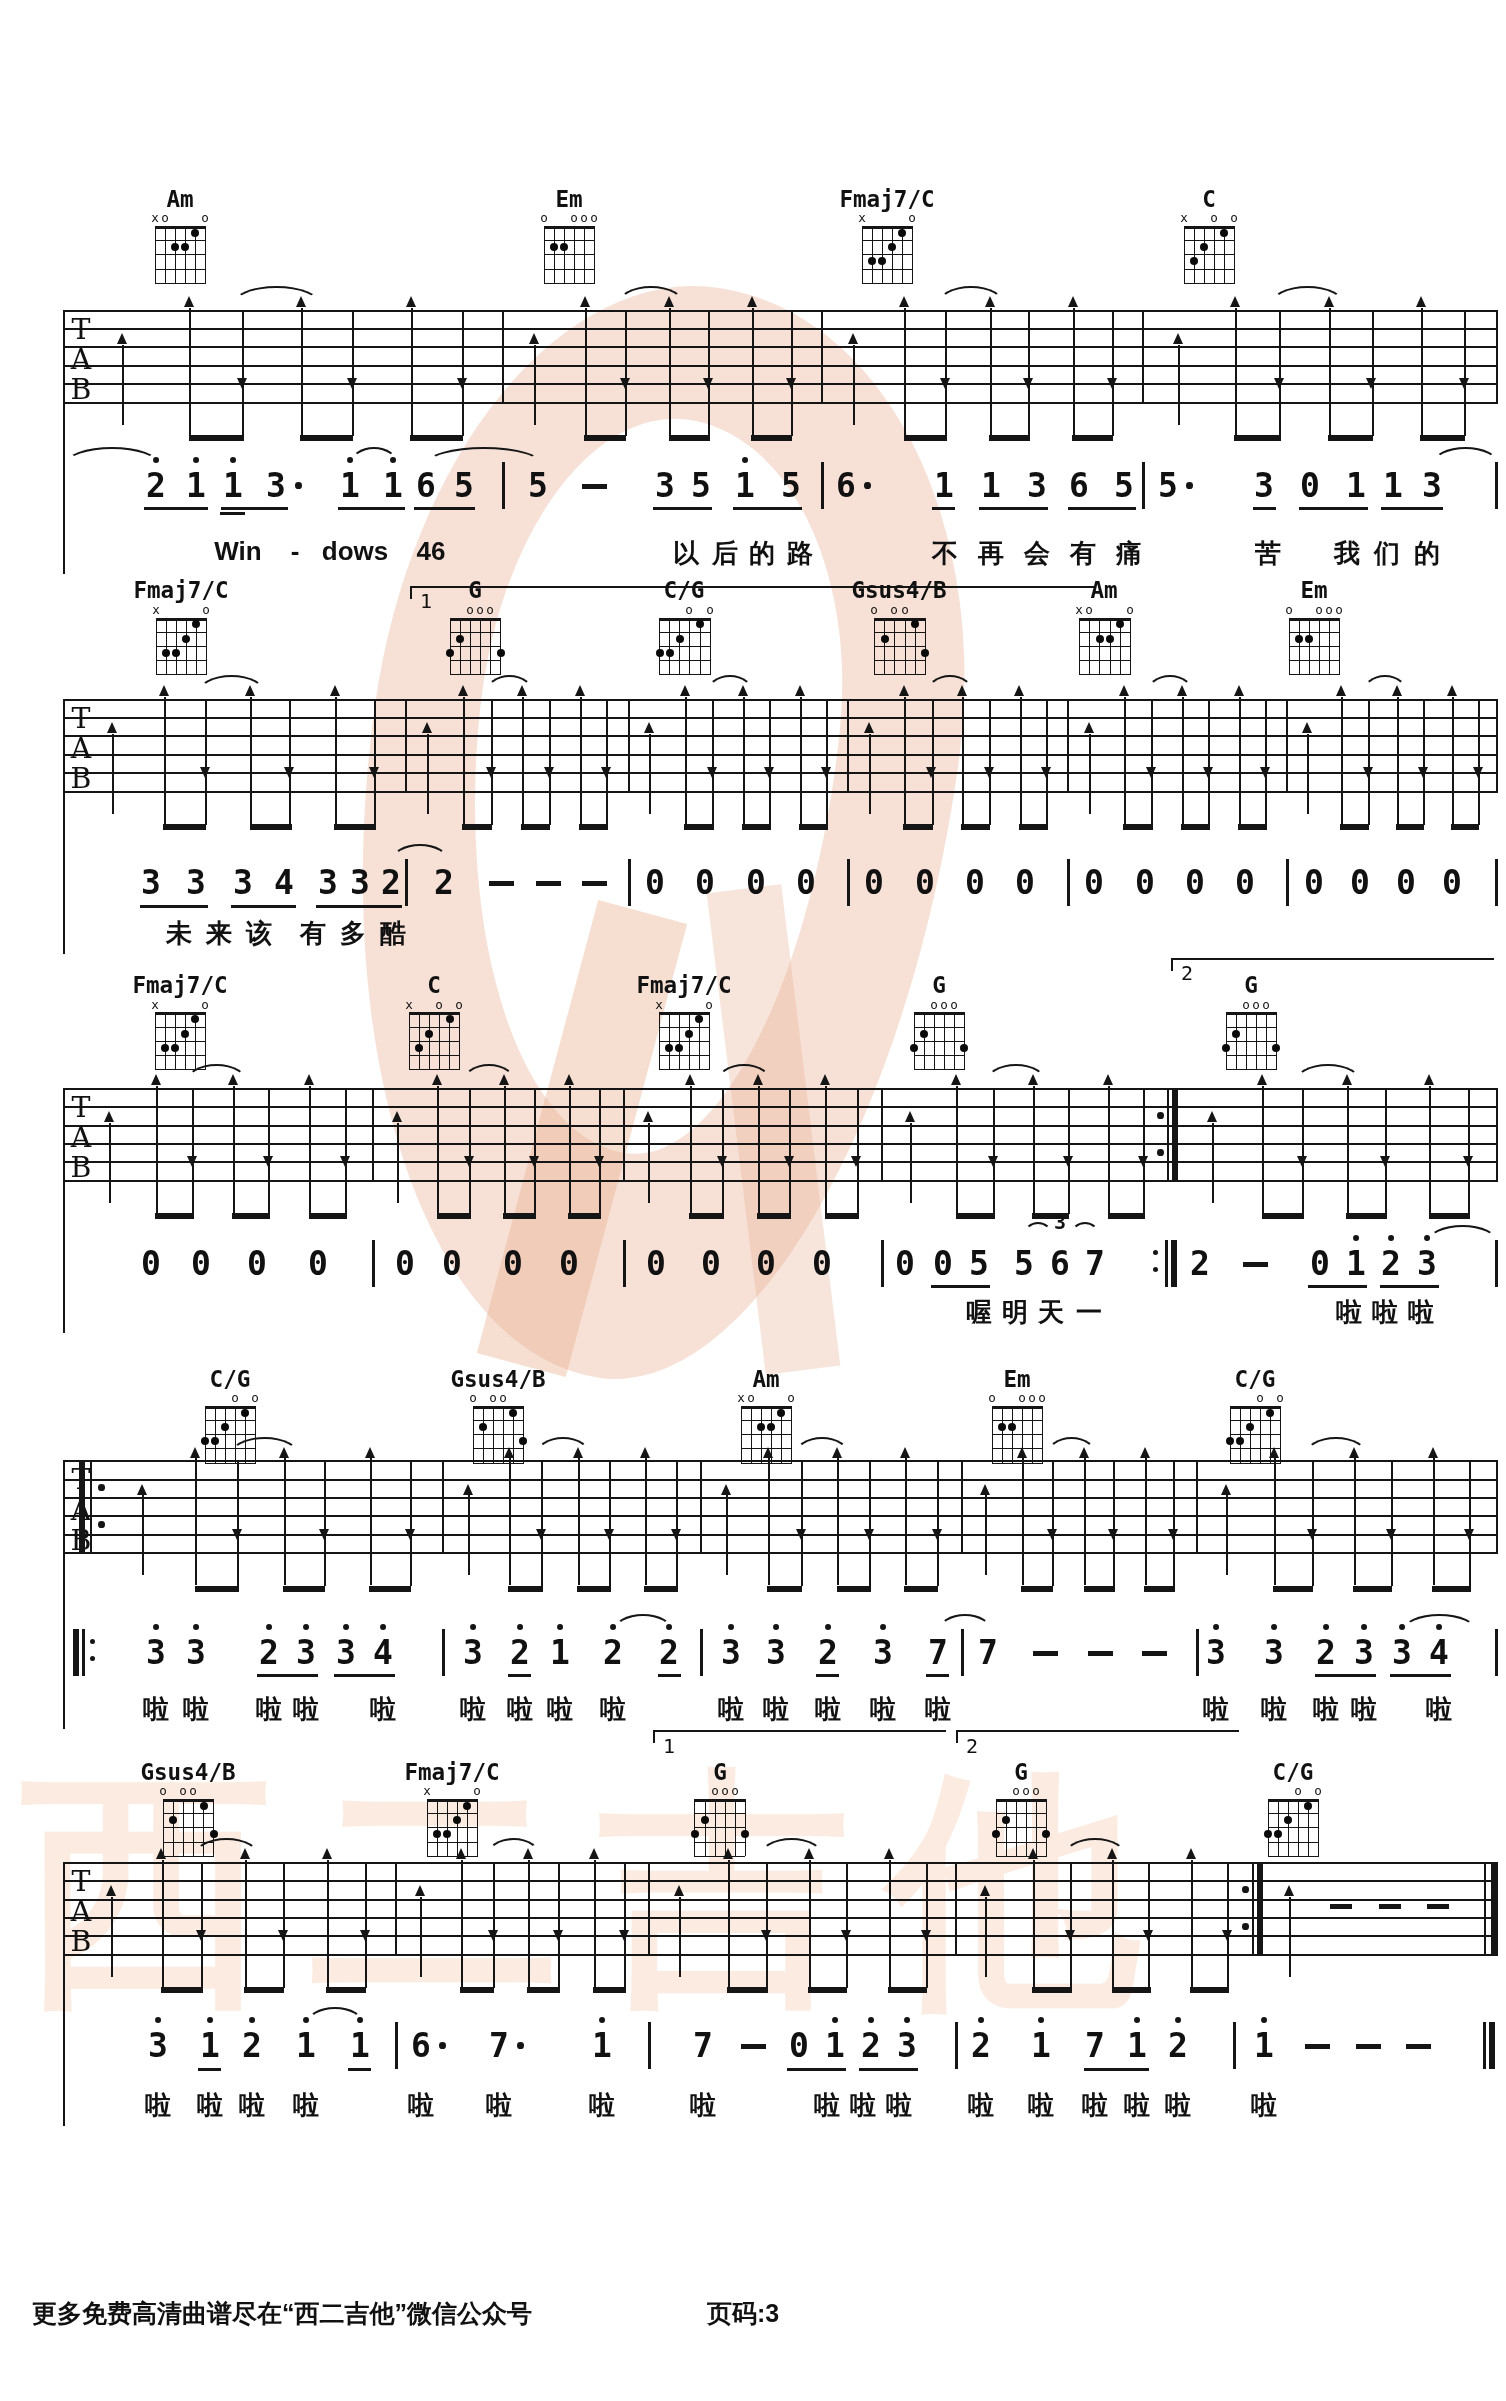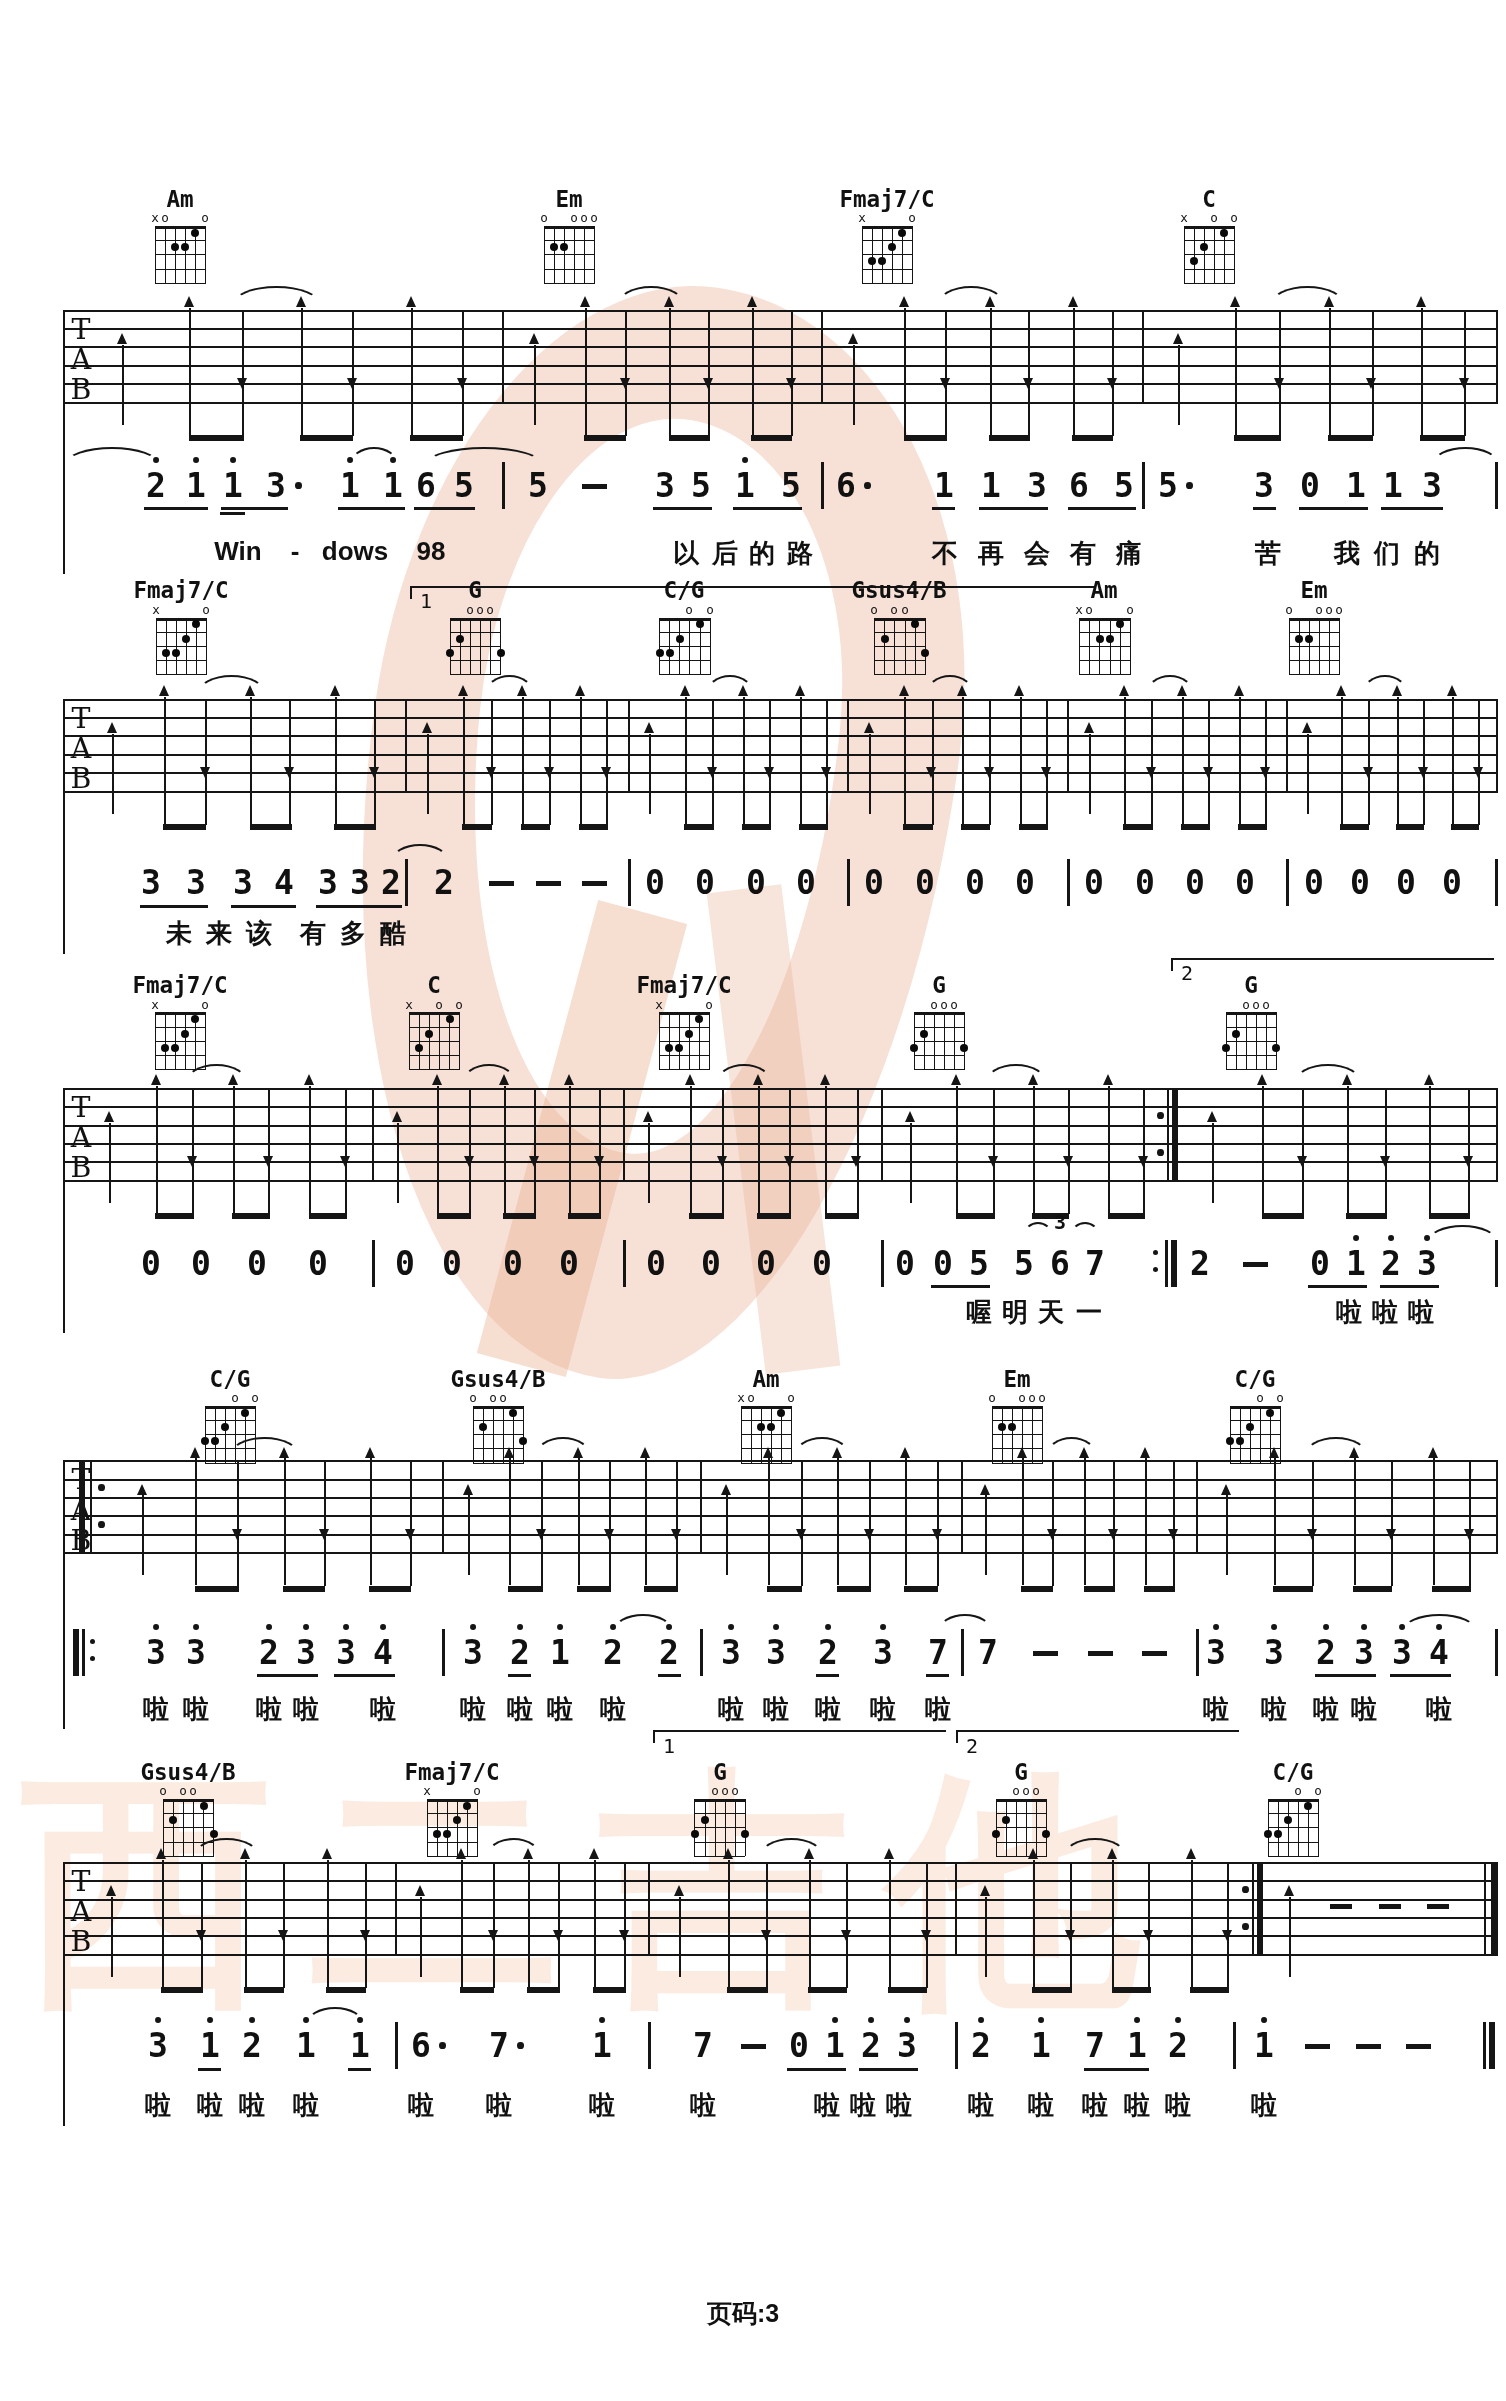--- a/index.html
+++ b/index.html
@@ -267,21 +267,21 @@
       <div class="nbar" style="left: 821px; top: 462px;"></div>
       <div class="nbar" style="left: 1142px; top: 462px;"></div>
       <div class="nbar" style="left: 1495px; top: 462px;"></div>
       <div class="tie" style="left: 65px; top: 447px; width: 90px; height: 15px;"></div>
       <div class="tie" style="left: 350px; top: 447px; width: 44px; height: 15px;"></div>
       <div class="tie" style="left: 426px; top: 447px; width: 112px; height: 15px;"></div>
       <div class="tie" style="left: 1432px; top: 447px; width: 63px; height: 15px;"></div>
       <div class="lyr" style="left: 238px; top: 536px;">Win</div>
       <div class="lyr" style="left: 295px; top: 536px;">-</div>
       <div class="lyr" style="left: 355px; top: 536px;">dows</div>
-      <div class="lyr" style="left: 431px; top: 536px;">98</div>
+      <div class="lyr" style="left: 431px; top: 536px;">46</div>
       <div class="lyr" style="left: 686px; top: 536px;">以</div>
       <div class="lyr" style="left: 725px; top: 536px;">后</div>
       <div class="lyr" style="left: 762px; top: 536px;">的</div>
       <div class="lyr" style="left: 800px; top: 536px;">路</div>
       <div class="lyr" style="left: 945px; top: 536px;">不</div>
       <div class="lyr" style="left: 991px; top: 536px;">再</div>
       <div class="lyr" style="left: 1037px; top: 536px;">会</div>
       <div class="lyr" style="left: 1083px; top: 536px;">有</div>
       <div class="lyr" style="left: 1129px; top: 536px;">痛</div>
       <div class="lyr" style="left: 1268px; top: 536px;">苦</div>
@@ -1357,15 +1357,16 @@
       <div class="lyr" style="left: 863px; top: 2088px;">啦</div>
       <div class="lyr" style="left: 899px; top: 2088px;">啦</div>
       <div class="lyr" style="left: 981px; top: 2088px;">啦</div>
       <div class="lyr" style="left: 1041px; top: 2088px;">啦</div>
       <div class="lyr" style="left: 1095px; top: 2088px;">啦</div>
       <div class="lyr" style="left: 1137px; top: 2088px;">啦</div>
       <div class="lyr" style="left: 1178px; top: 2088px;">啦</div>
       <div class="lyr" style="left: 1264px; top: 2088px;">啦</div>
     </div>
 
+  <div class="footer-text" style="left:32px;top:2297px;">更多免费高清曲谱尽在“西二吉他”微信公众号</div>
   <div class="footer-text" style="left:707px;top:2297px;">页码:3</div>
 </div>
 
 
 </body></html>

